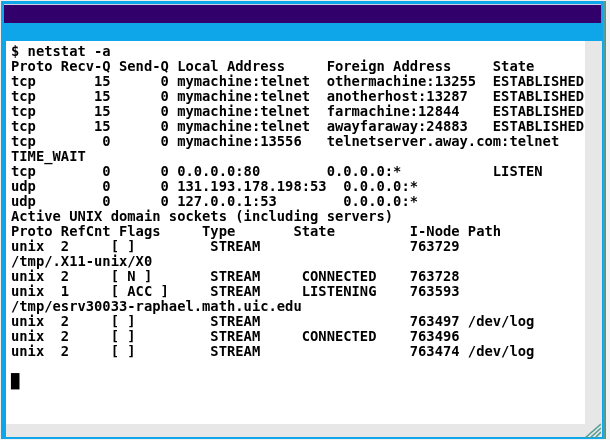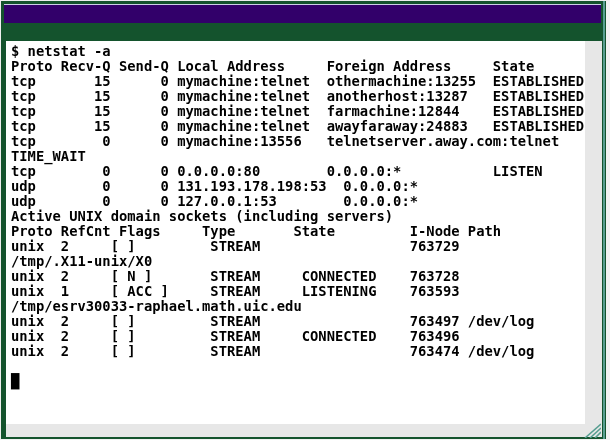--- a/index.html
+++ b/index.html
@@ -4,21 +4,21 @@
 <style>
   html, body { margin: 0; padding: 0; }
   body {
     width: 610px; height: 440px;
     background: #ffffff;
     font-family: "DejaVu Sans Mono", monospace;
   }
   .frame {
     position: relative;
     width: 610px; height: 440px;
-    background: #14532d;
+    background: #0ea5e9;
     box-sizing: border-box;
     overflow: hidden;
     border-top: 1px solid #efefef;
     border-left: 1px solid #efefef;
   }
   .titlebar {
     position: absolute;
     left: 3px; top: 3px;
     width: 597px; height: 18px;
     background: #32006a;

